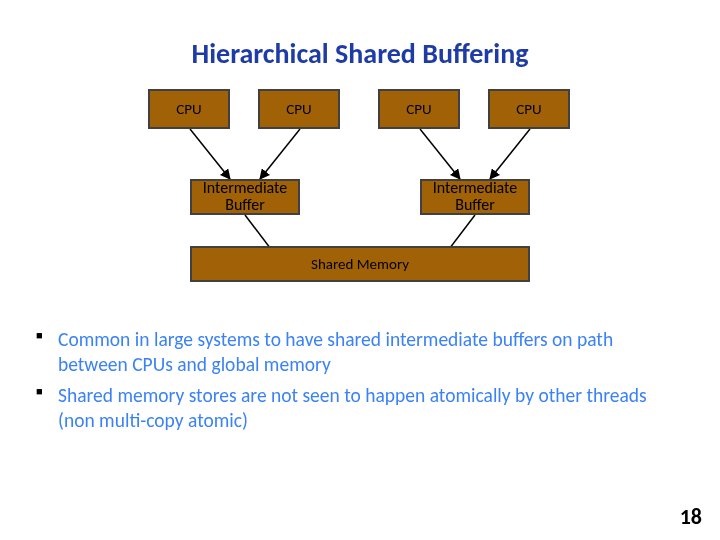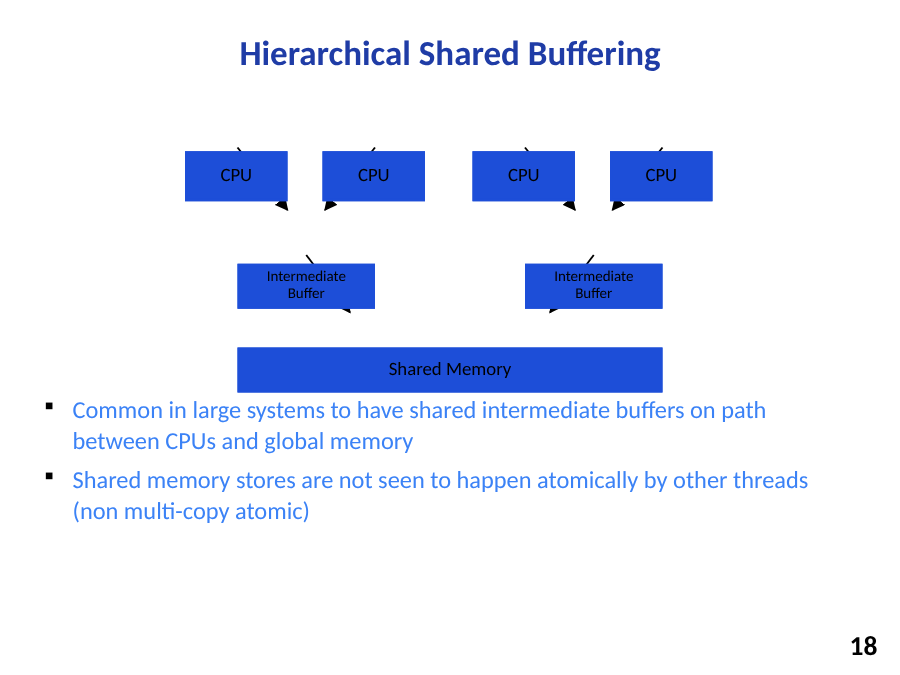--- a/index.html
+++ b/index.html
@@ -1,22 +1,22 @@
 <!DOCTYPE html>
 <html><head>
 <meta charset="utf-8">
 <style>
   * { box-sizing: border-box; margin: 0; padding: 0; }
   html, body { width: 720px; height: 540px; background: #fff; font-family: Calibri, Arial, sans-serif; }
   .slide { position: relative; width: 720px; height: 540px; padding: 24px 32px; }
-  .title { color: #1f3ca6; font-size: 28px; font-weight: 700; text-align: center; margin-top: 1px; margin-bottom: 18px; }
+  .title { color: #1f3ca6; font-size: 28px; font-weight: 700; text-align: center; margin-top: 12px; margin-bottom: 18px; }
   .diagram { position: relative; width: 460px; height: 220px; margin: 0 auto 18px; }
-  .box { position: absolute; border: 2px solid #1d4ed8; background: #1d4ed8; display: flex; align-items: center; justify-content: center; text-align: center; margin-top: 43px; }
+  .box { position: absolute; border: 2px solid #404040; background: #a16207; display: flex; align-items: center; justify-content: center; text-align: center; }
   .cpu { width: 82px; height: 40px; font-size: 15px; top: 0; }
-  .buf { width: 110px; height: 36px; font-size: 12px; line-height: 1.05; top: 90px; }
+  .buf { width: 110px; height: 36px; font-size: 16px; line-height: 1.05; top: 90px; }
   .mem { width: 340px; height: 36px; font-size: 15px; top: 157px; left: 60px; }
   .pagenum { position: absolute; bottom: 10px; right: 18px; font-size: 22px; font-weight: 700; color: #000; }
   .bullets { list-style: none; padding: 0 4px; font-size: 19.5px; color: #3b82f6; line-height: 1.28; }
   .bullets li { position: relative; padding-left: 22px; margin-bottom: 6px; }
   .bullets li::before { content: "■"; position: absolute; left: 0; top: 2px; font-size: 11px; color: #000; }
   svg.arrows { position: absolute; top: 0; left: 0; width: 460px; height: 220px; }
 </style>
 </head>
 <body>
 

